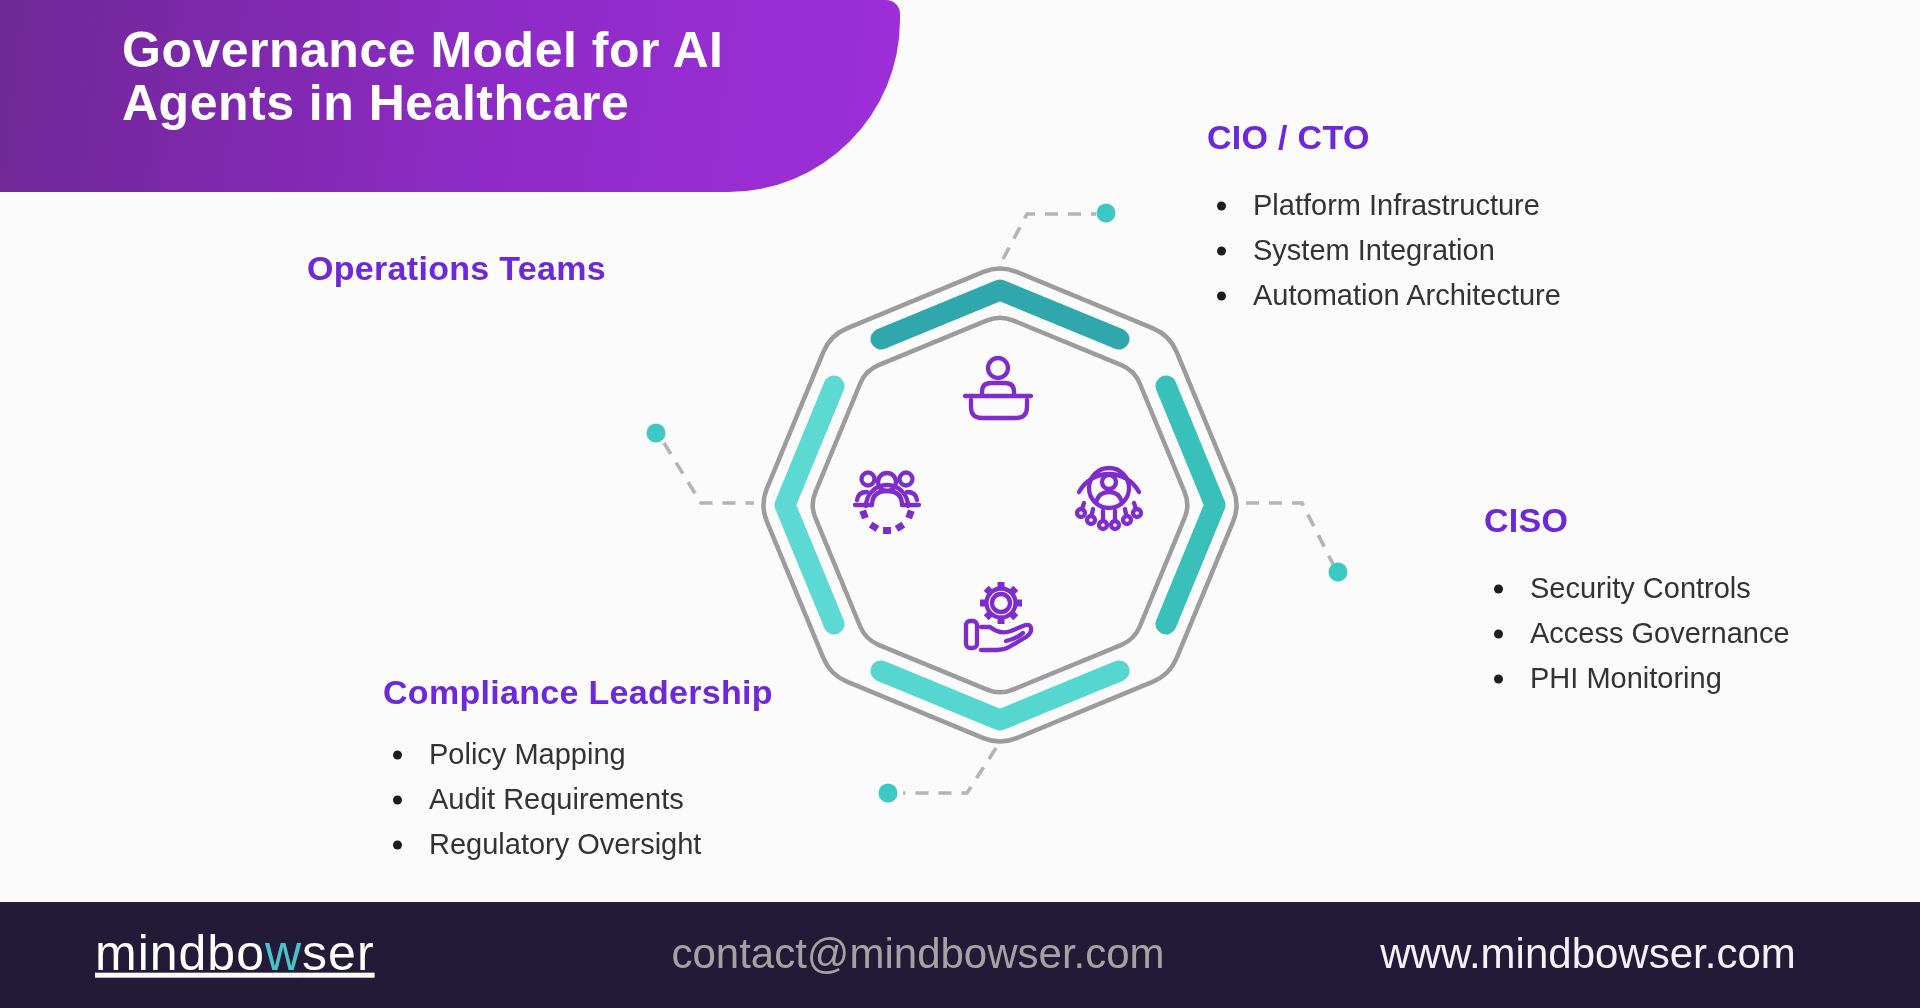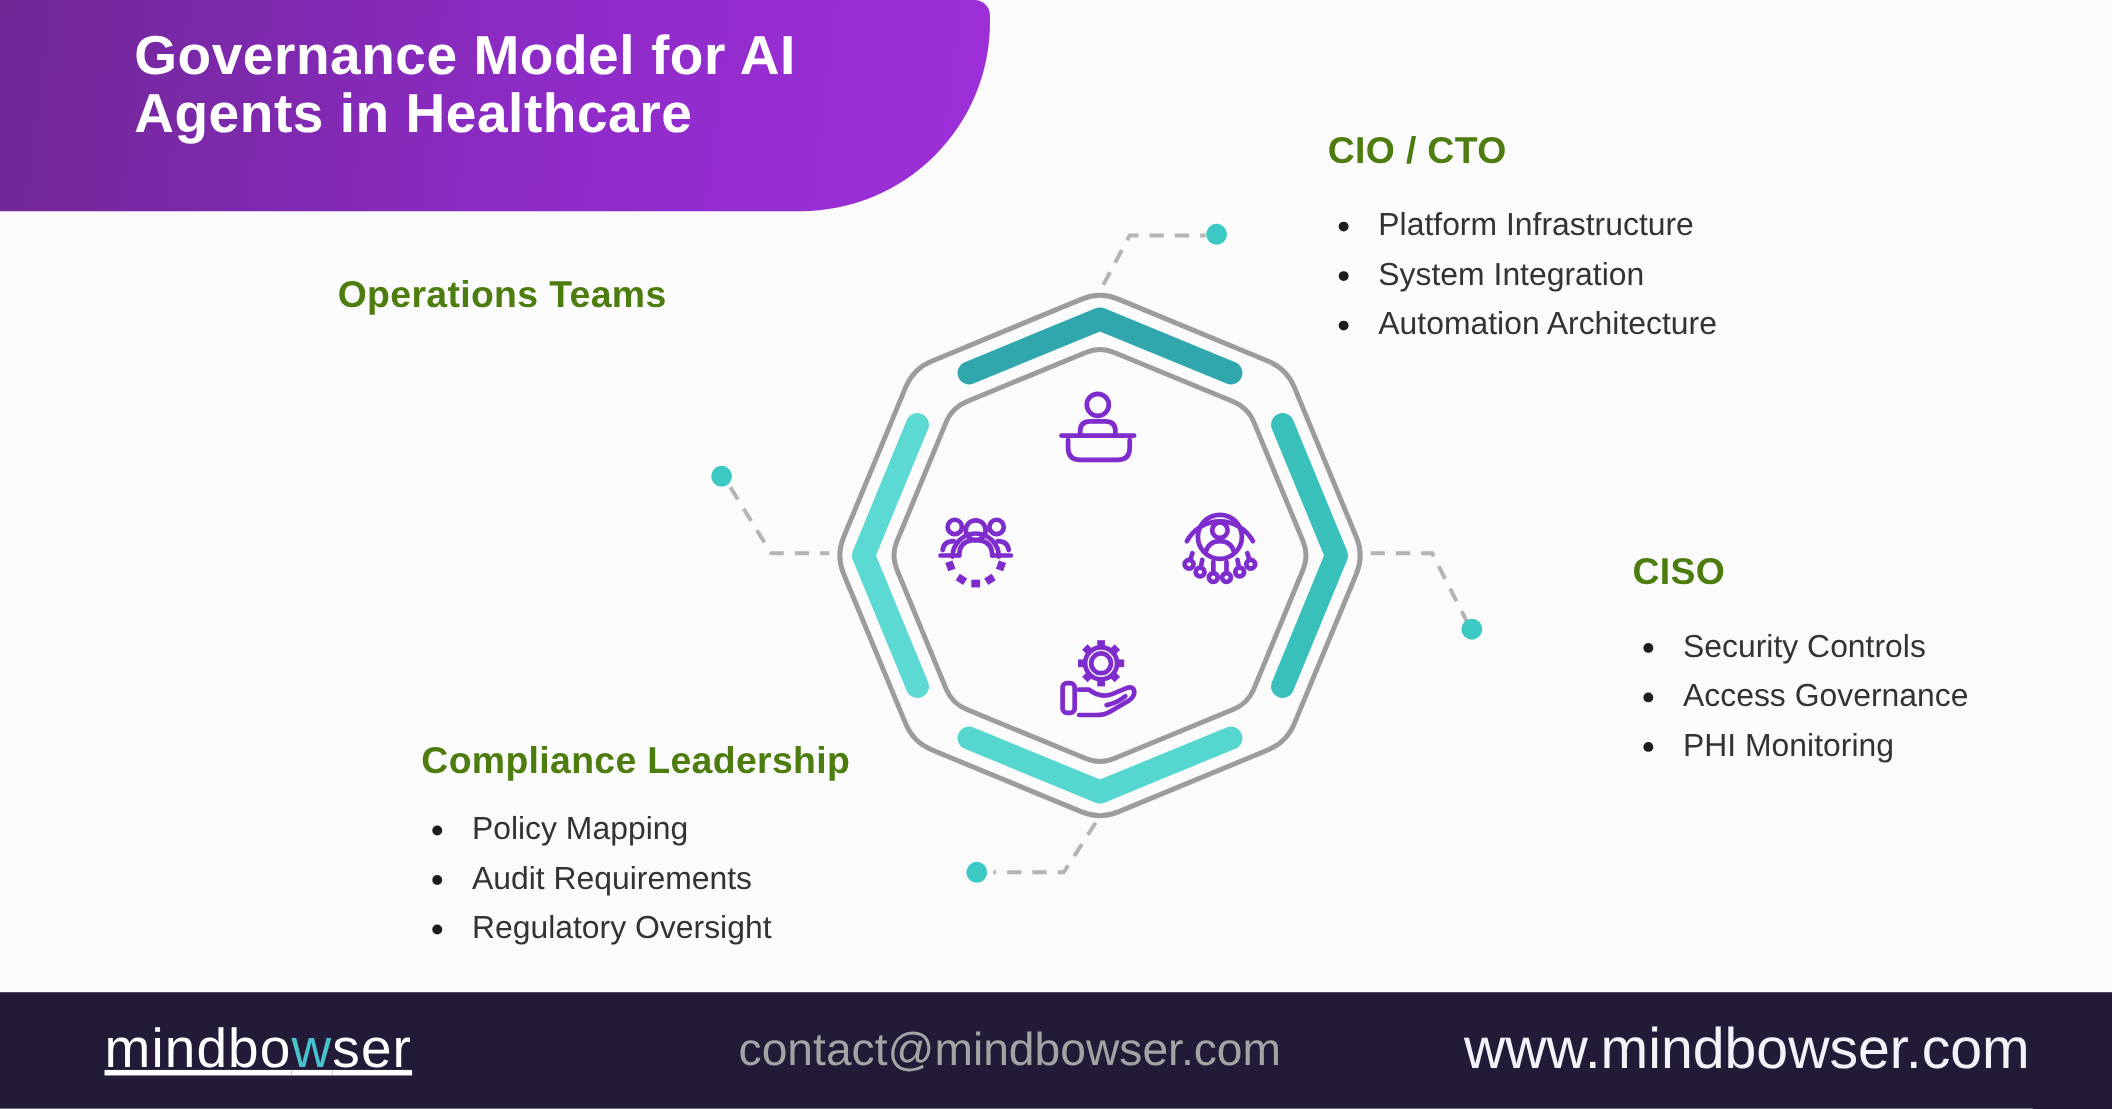--- a/index.html
+++ b/index.html
@@ -17,21 +17,21 @@
   }
   .header-title{
     position:absolute; left:122px; top:24px;
     color:#ffffff; font-weight:700; font-size:50px; line-height:53px;
     letter-spacing:0.5px;
   }
 
   
   .section{position:absolute;}
   .sec-title{
-    font-size:34px; font-weight:700; color:#4d7c0f; letter-spacing:0.3px;
+    font-size:34px; font-weight:700; color:#6d28d9; letter-spacing:0.3px;
     line-height:40px; white-space:nowrap;
   }
   .sec-list{
     list-style:none; margin:26px 0 0 0; padding:0;
   }
   .sec-list li{
     position:relative; padding-left:46px; font-size:29px; color:#333333;
     line-height:45px; white-space:nowrap;
   }
   .sec-list li::before{
@@ -59,21 +59,21 @@
     white-space:nowrap;
     text-decoration:underline;
   }
   .logo-accent{color:#49C3CB; font-weight:400;}
   .footer-email{
     position:absolute; left:918px; top:50%; transform:translate(-50%,-52%);
     font-size:42px; font-weight:300; color:#a3a3a3; white-space:nowrap;
   }
   .footer-site{
     position:absolute; left:1588px; top:50%; transform:translate(-50%,-52%);
-    font-size:52px; font-weight:300; color:#F4F2F8; white-space:nowrap;
+    font-size:42px; font-weight:300; color:#F4F2F8; white-space:nowrap;
   }
 </style>
 </head>
 <body>
 
 <div class="canvas">
 
   <svg class="diagram-svg" viewBox="0 0 1920 1008">
 
     <path fill="none" stroke-width="4.5" d="M 1016.6 271.9 L 1153.1 328.4 Q 1169.7 335.3 1176.6 351.9 L 1233.1 488.4 Q 1240 505 1233.1 521.6 L 1176.6 658.1 Q 1169.7 674.7 1153.1 681.6 L 1016.6 738.1 Q 1000 745 983.4 738.1 L 846.9 681.6 Q 830.3 674.7 823.4 658.1 L 766.9 521.6 Q 760 505 766.9 488.4 L 823.4 351.9 Q 830.3 335.3 846.9 328.4 L 983.4 271.9 Q 1000 265 1016.6 271.9 Z" stroke="#9C9C9C"></path>

